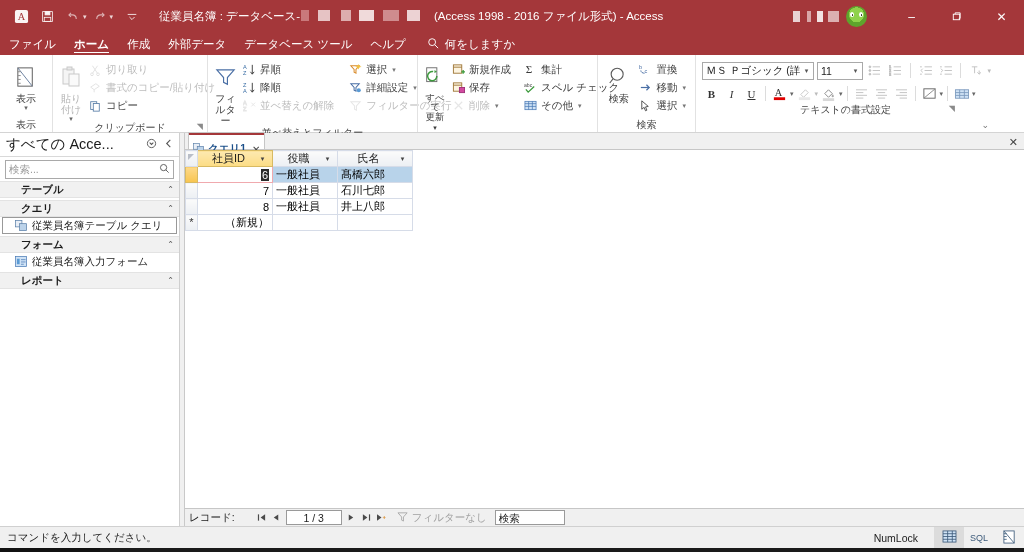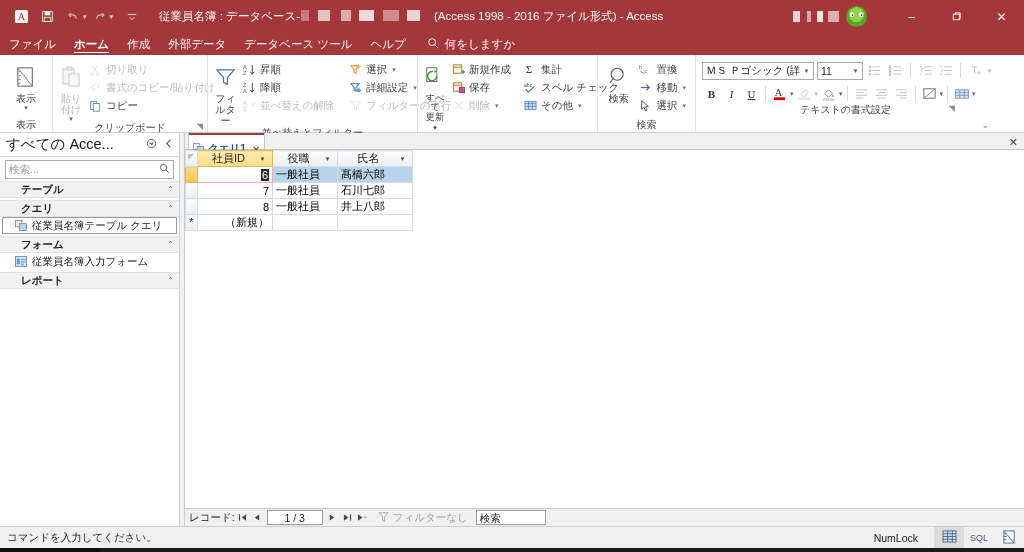--- a/index.html
+++ b/index.html
@@ -200,21 +200,21 @@
   .edit-sel { background: #2b2b2b; color: #fff; padding: 0 1px; }
   td.cell.newrow { color: #000; }
   .sheet-bg { position: absolute; inset: 0; background: #fff; }
   .gridfill { position: absolute; left: 0; top: 0; }
 
   
   .recnav {
     height: 18px; background: #f0f0f0; border-top: 1px solid #c6c6c6;
     display: flex; align-items: center; font-size: 10.5px; color: #1b1b1b; gap: 0; padding-left: 4px;
   }
-  .recnav .lbl { margin-right: 0; }
+  .recnav .lbl { margin-right: 19px; }
   .navbtn { width: 15px; height: 16px; display: flex; align-items: center; justify-content: center;
     font-size: 9px; color: #4a4a4a; }
   .recbox {
     width: 56px; height: 15px; border: 1px solid #9a9a9a; background: #fff; text-align: center;
     font-size: 10.5px; line-height: 14px; margin: 0 2px;
   }
   .filt { display: flex; align-items: center; gap: 3px; margin-left: 8px; color: #a0a0a0; }
   .srchbox {
     width: 70px; height: 15px; border: 1px solid #9a9a9a; background: #fff; margin-left: 8px;
     font-size: 10.5px; line-height: 14px; padding-left: 3px; color: #1b1b1b;

